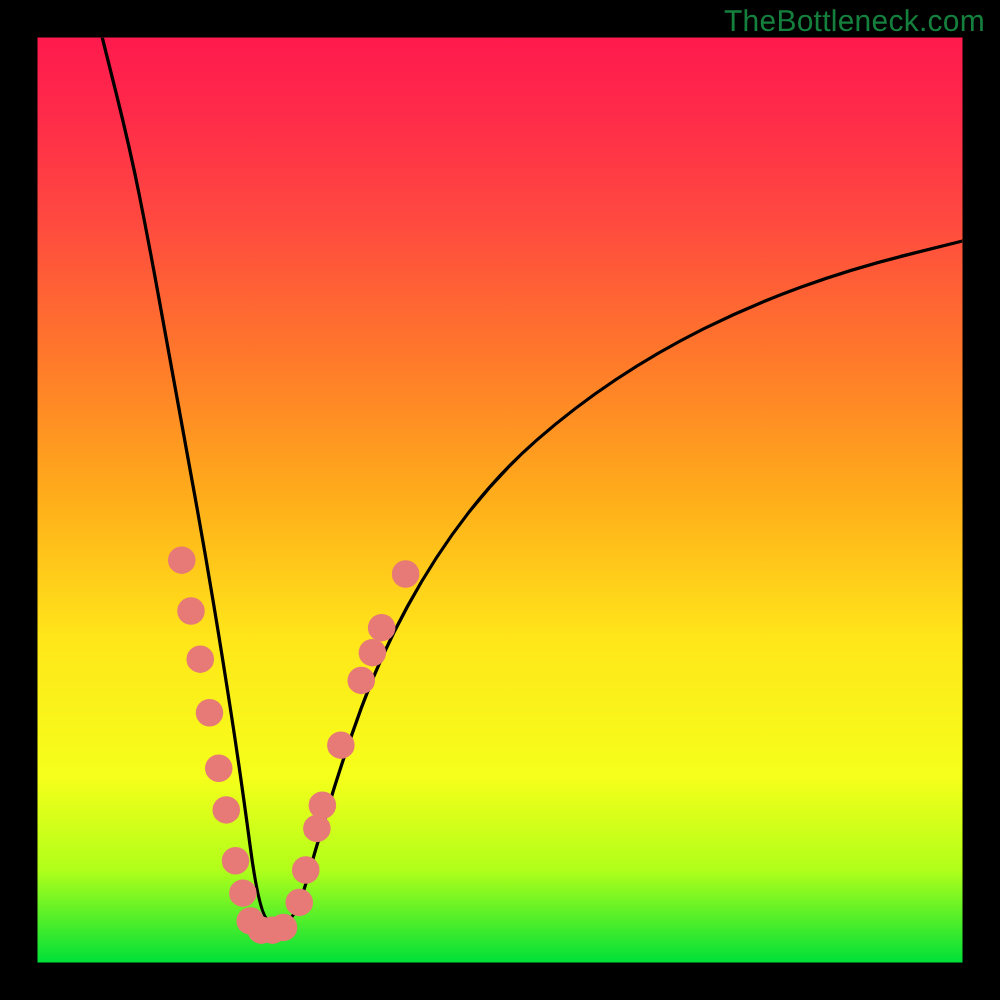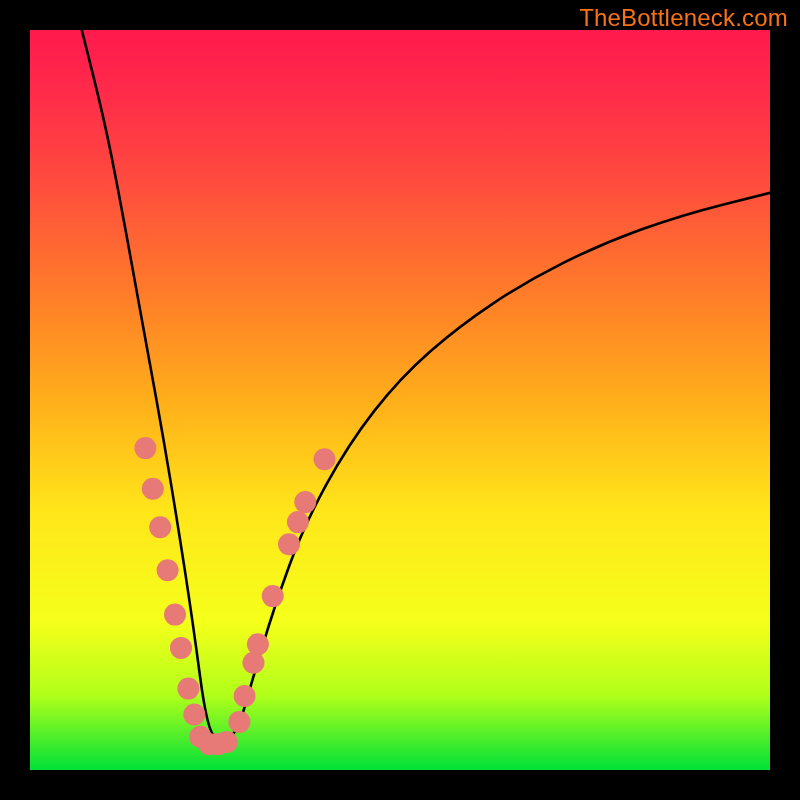--- a/index.html
+++ b/index.html
@@ -34,21 +34,21 @@
       #ffe61a 65%,
       #f5ff1a 80%,
       #b0ff1a 90%,
       #00e038 100%
     );
   }
   .watermark {
     position: absolute;
     top: 4px;
     right: 12px;
-    color: #f97316;
+    color: #15803d;
     font-size: 24px;
     font-weight: 500;
     letter-spacing: 0.2px;
     user-select: none;
   }
   svg.curve-layer {
     position: absolute;
     left: 0;
     top: 0;
     width: 740px;

